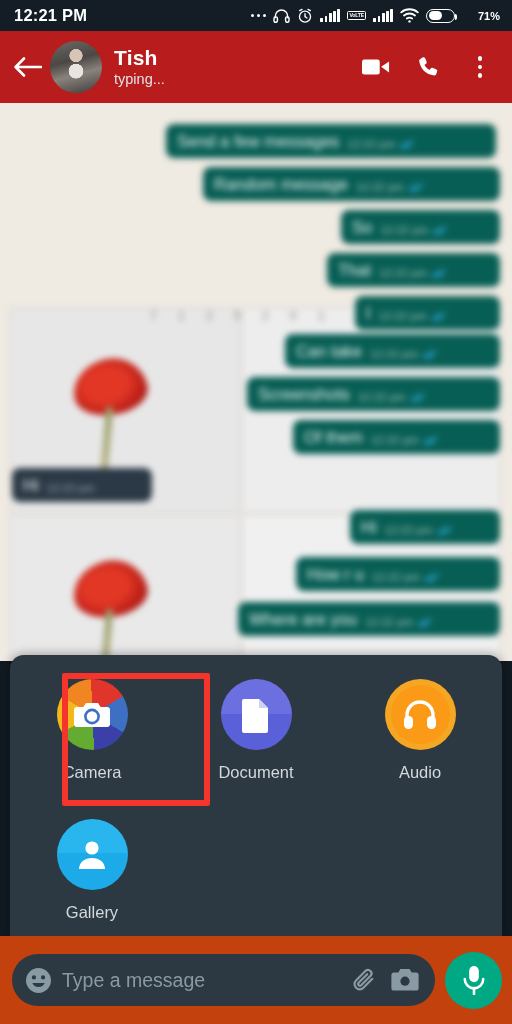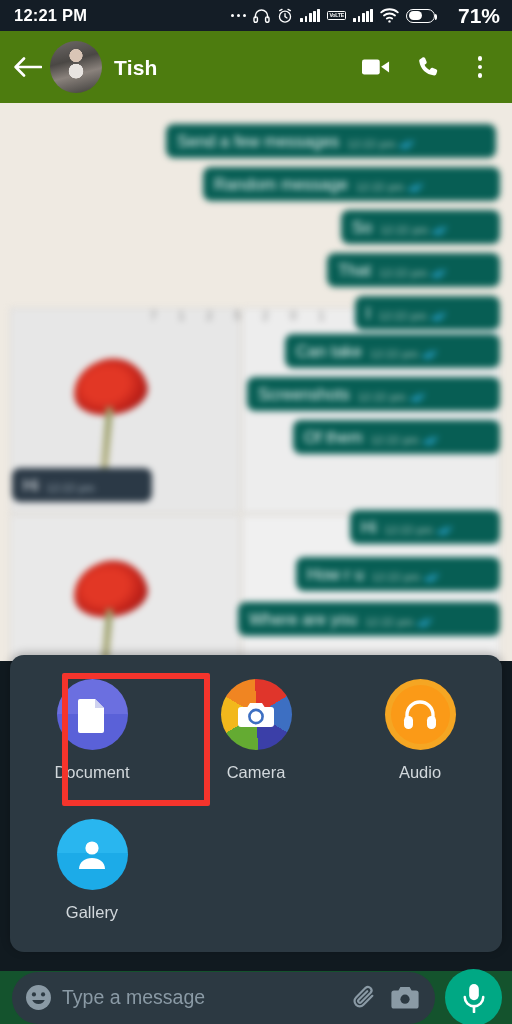--- a/index.html
+++ b/index.html
@@ -30,26 +30,26 @@
   .volte {
     border:1.4px solid #fff; border-radius:1.5px; font-size:5.2px; line-height:5.2px;
     font-weight:bold; padding:1px 1.4px; text-align:center; letter-spacing:-.2px;
   }
   .batt {
     width:29px; height:14px; border:1.8px solid #fff; border-radius:7px;
     position:relative; display:flex; align-items:center; padding:1.6px;
   }
   .batt::after{content:"";position:absolute;right:-3.4px;top:4px;width:2.4px;height:6px;background:#fff;border-radius:0 2px 2px 0;}
   .batt i{display:block;height:100%;width:58%;background:#fff;border-radius:5px;}
-  .batt-pct { font-size:21px; font-weight:bold; margin-left:16px; }
+  .batt-pct { font-size:11px; font-weight:bold; margin-left:16px; }
 
   
   .header {
     position:absolute; top:31px; left:0; width:512px; height:72px;
-    background:#4d7c0f; display:flex; align-items:center; padding:0 14px 0 8px;
+    background:#b91c1c; display:flex; align-items:center; padding:0 14px 0 8px;
   }
   .back-arrow { width:40px; height:40px; display:flex; align-items:center; justify-content:center; flex:0 0 auto; }
   .avatar {
     width:52px; height:52px; border-radius:50%; flex:0 0 auto; margin-left:2px;
     background:
       radial-gradient(circle at 50% 28%, #d9c5b6 0 14%, transparent 15%),
       radial-gradient(circle at 50% 58%, #e8e4e0 0 18%, transparent 19%),
       linear-gradient(165deg,#6f6a68 0%,#4a4744 38%,#8a827c 62%,#3b3a38 100%);
     filter:blur(.4px); overflow:hidden;
   }
@@ -131,22 +131,22 @@
   .map-art { position:absolute; inset:0; }
 
   
   .redbox {
     position:absolute; left:62px; top:673px; width:148px; height:133px;
     border:6px solid #f5342c; border-radius:2px; z-index:20; pointer-events:none;
   }
 
   
   .inputbar {
-    position:absolute; left:0; bottom:0; width:512px; height:53px;
-    background:#14532d; display:flex; align-items:center; padding:0 10px 0 12px; gap:10px;
+    position:absolute; left:0; bottom:0; width:512px; height:88px;
+    background:#c2410c; display:flex; align-items:center; padding:0 10px 0 12px; gap:10px;
   }
   .inputpill {
     flex:1 1 auto; height:52px; background:#2c3942; border-radius:26px;
     display:flex; align-items:center; padding:0 16px 0 12px; gap:10px;
   }
   .emoji-btn { width:28px;height:28px;flex:0 0 auto; display:flex;align-items:center;justify-content:center; }
   .msg-placeholder { flex:1 1 auto; color:#8a9aa5; font-size:19.5px; }
   .pill-icon { width:29px; height:29px; flex:0 0 auto; display:flex; align-items:center; justify-content:center; }
   .mic-btn {
     width:57px; height:57px; border-radius:50%; background:#00a884;
@@ -215,20 +215,21 @@
 
   <div class="header">
     <div class="back-arrow">
       <svg width="28" height="24" viewBox="0 0 28 24">
           <path d="M27 12H2.5M10 3.5 1.6 12l8.4 8.5" fill="none" stroke="#fff" stroke-width="2.6" stroke-linecap="round" stroke-linejoin="round"></path>
         </svg>
     </div>
     <div class="avatar"></div>
     <div class="hdr-text">
       <div class="hdr-name">Tish</div>
+      <div class="hdr-sub">typing...</div>
     </div>
     <div class="hdr-actions">
       <div class="hdr-icon">
         <svg width="30" height="20" viewBox="0 0 30 20">
             <rect x="0" y="2" width="19" height="16" rx="2.4" fill="#fff"></rect>
             <path d="M20.5 9.8 29 4.2v11.6z" fill="#fff"></path>
           </svg>
       </div>
       <div class="hdr-icon">
         <svg width="25" height="25" viewBox="0 0 24 24">
@@ -379,43 +380,43 @@
                 <path d="M6.6 6.6 9.8 10 16.9 2" fill="none" stroke="#34b7f1" stroke-width="1.9" stroke-linecap="round" stroke-linejoin="round"></path>
               </svg>
             </span>
           </div>
         </div>
     </div>
   </div>
 
   <div class="attach">
     <div class="attach-grid">
+
+      <div class="attach-cell">
+        <div class="circle c-cam">
+          <span class="glyph">
+            <svg width="36" height="28" viewBox="0 0 36 28">
+                <path d="M12 2h12l2.6 4H33a3 3 0 0 1 3 3v14a3 3 0 0 1-3 3H3a3 3 0 0 1-3-3V9a3 3 0 0 1 3-3h6.4z" fill="#fff"></path>
+                <circle cx="18" cy="15.5" r="6.6" fill="none" stroke="#3d6fc2" stroke-width="2.6"></circle>
+              </svg>
+          </span>
+        </div>
+        <div class="lbl">Camera</div>
+      </div>
 
       <div class="attach-cell">
         <div class="circle c-doc">
           <span class="glyph">
             <svg width="30" height="36" viewBox="0 0 30 36">
                 <path d="M3 2h15l9 9v23a2 2 0 0 1-2 2H3a2 2 0 0 1-2-2V4a2 2 0 0 1 2-2z" fill="#fff"></path>
                 <path d="M18 2v9h9z" fill="#cfd2f0"></path>
               </svg>
           </span>
         </div>
         <div class="lbl">Document</div>
-      </div>
-
-      <div class="attach-cell">
-        <div class="circle c-cam">
-          <span class="glyph">
-            <svg width="36" height="28" viewBox="0 0 36 28">
-                <path d="M12 2h12l2.6 4H33a3 3 0 0 1 3 3v14a3 3 0 0 1-3 3H3a3 3 0 0 1-3-3V9a3 3 0 0 1 3-3h6.4z" fill="#fff"></path>
-                <circle cx="18" cy="15.5" r="6.6" fill="none" stroke="#3d6fc2" stroke-width="2.6"></circle>
-              </svg>
-          </span>
-        </div>
-        <div class="lbl">Camera</div>
       </div>
 
 
       <div class="attach-cell">
         <div class="circle c-aud">
           <span class="glyph">
             <svg width="34" height="30" viewBox="0 0 34 30">
                 <path d="M4 19v-4a13 13 0 0 1 26 0v4" fill="none" stroke="#fff" stroke-width="3.4"></path>
                 <rect x="1" y="16" width="9" height="13" rx="4.3" fill="#fff"></rect>
                 <rect x="24" y="16" width="9" height="13" rx="4.3" fill="#fff"></rect>

